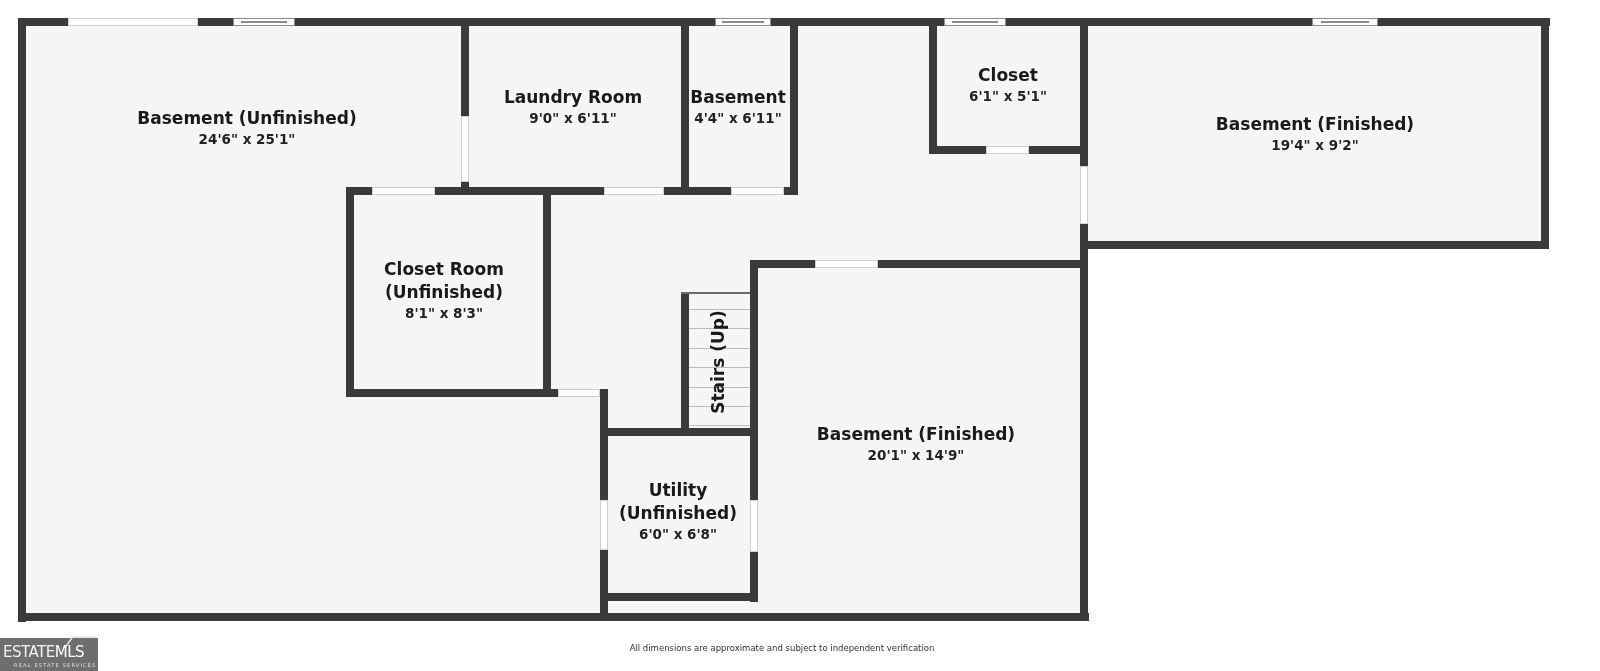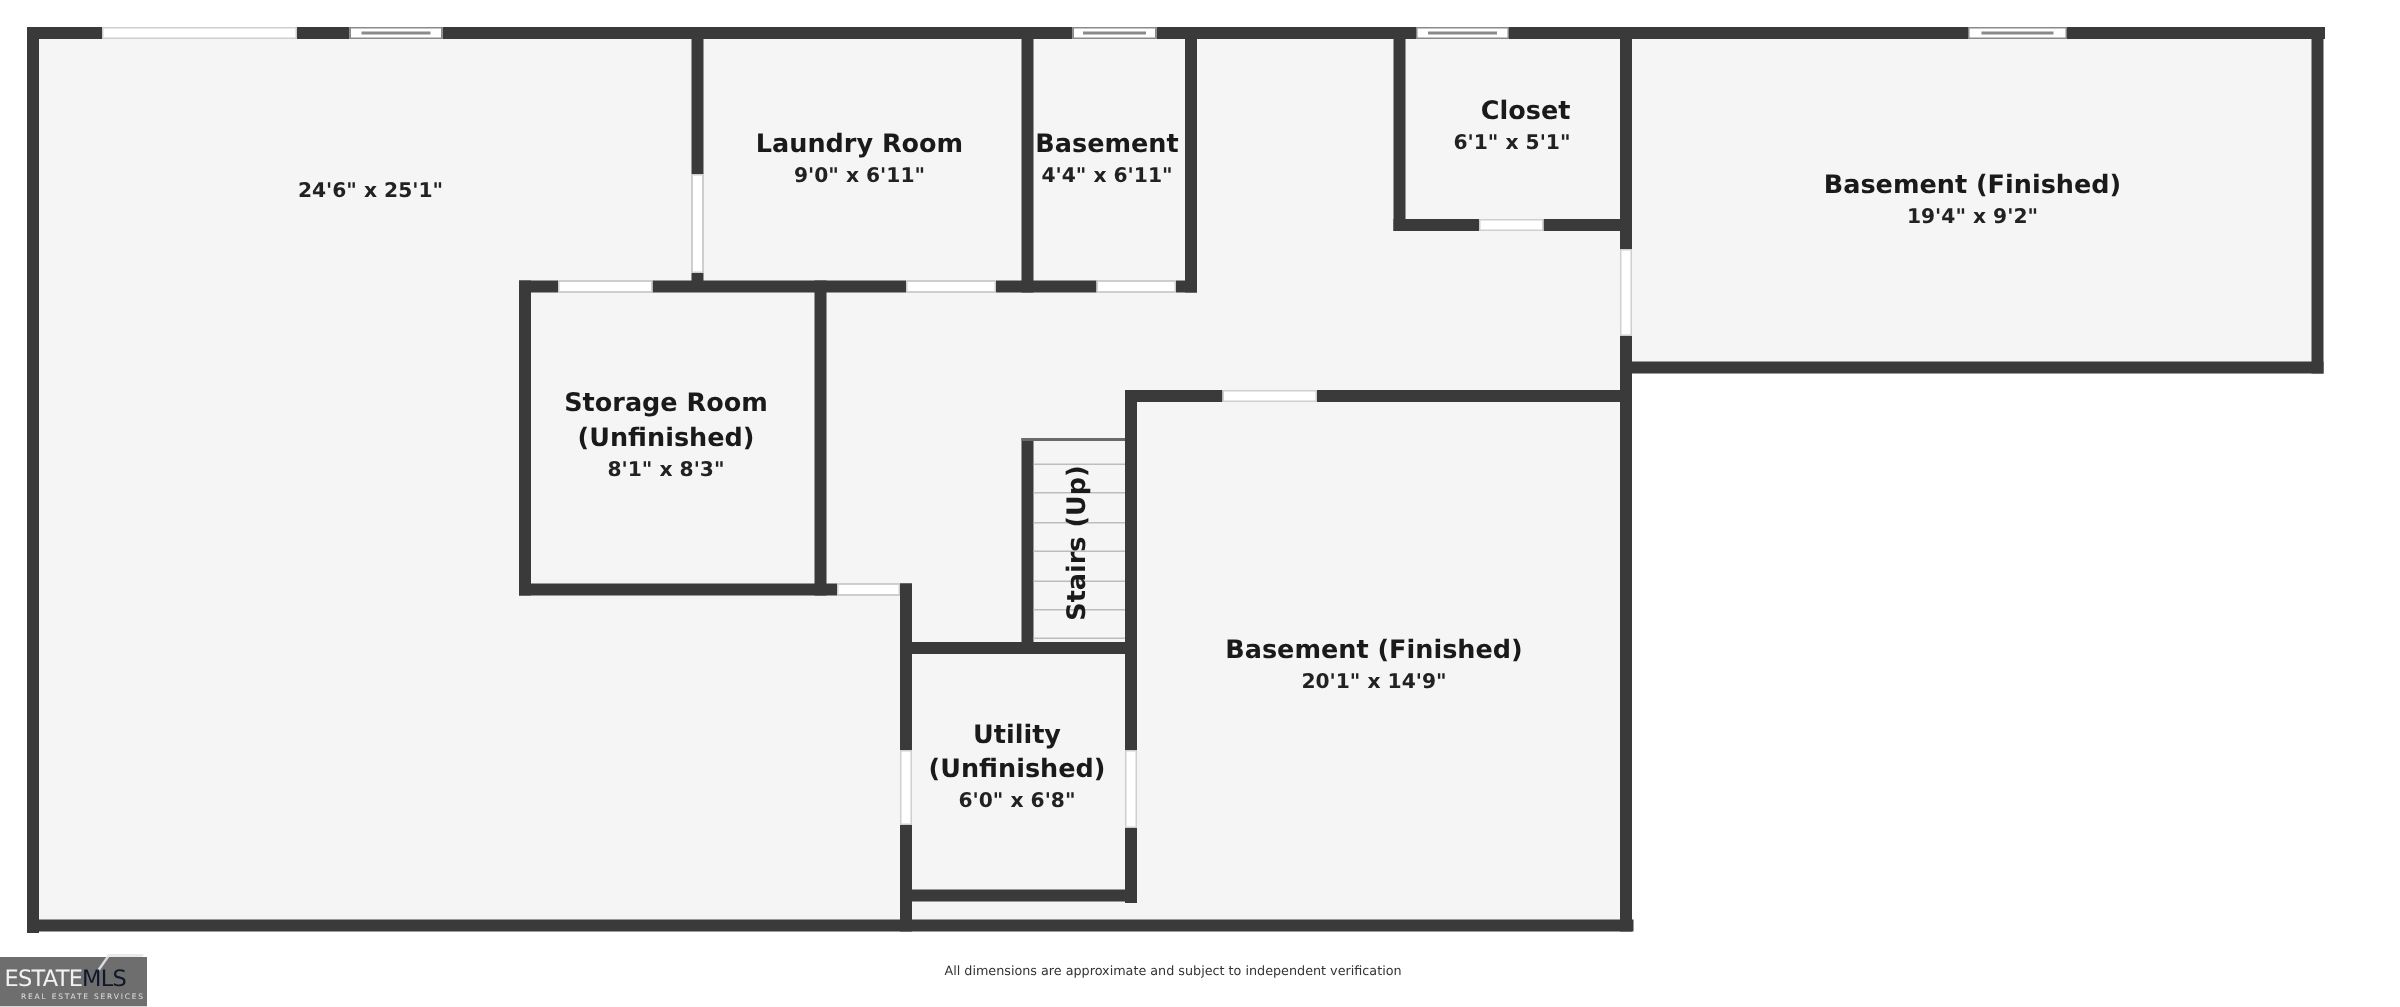--- a/index.html
+++ b/index.html
@@ -9,21 +9,21 @@
   .opening { position:absolute; background:#ffffff; border:1px solid #cfcfcf; box-sizing:border-box; }
   .window { position:absolute; background:#ffffff; border:1px solid #8a8a8a; box-sizing:border-box; }
   .window::after { content:""; position:absolute; left:12%; right:12%; top:2px; bottom:2px; border-top:1px solid #8a8a8a; border-bottom:1px solid #8a8a8a; }
   .label { position:absolute; text-align:center; color:#1a1a1a; transform:translate(-50%,-50%); white-space:nowrap; }
   .room-name { font-weight:bold; font-size:17px; line-height:23px; display:block; }
   .room-dim { font-weight:bold; font-size:13.5px; line-height:18px; display:block; color:#222; }
   .stair-step { position:absolute; height:1px; background:#bdbdbd; }
   .stair-label { position:absolute; font-weight:bold; font-size:17px; color:#1a1a1a; transform:translate(-50%,-50%) rotate(-90deg); white-space:nowrap; }
   .logo { position:absolute; left:0; top:638px; width:98px; height:33px; background:#6e6e6e; color:#fff; }
   .logo-main { position:absolute; left:3px; top:5px; font-size:15px; letter-spacing:-0.5px; color:#f2f2f2; }
-  .logo-main .mls { color:#0f172a; font-weight:normal; }
+  .logo-main .mls { color:#ffffff; font-weight:normal; }
   .logo-sub { position:absolute; left:14px; top:24px; font-size:5px; letter-spacing:1.2px; color:#e0e0e0; }
   .logo-roof { position:absolute; left:68px; top:-2px; width:22px; height:10px; border-top:2px solid #e8e8e8; border-left:2px solid #e8e8e8; transform:skewX(-35deg); opacity:0.9; }
   .disclaimer { position:absolute; left:0; width:1600px; top:643px; text-align:center; font-size:8.5px; color:#333; transform:translateX(-18px); }
 </style>
 </head>
 <body>
 
 <div>
 
   <div class="floor" style="left:22px;top:22px;width:1064px;height:595px;"></div>
@@ -77,40 +77,41 @@
   <div class="stair-step" style="left:689px;top:367px;width:61px;"></div>
   <div class="stair-step" style="left:689px;top:387px;width:61px;"></div>
   <div class="stair-step" style="left:689px;top:406px;width:61px;"></div>
   <div class="stair-step" style="left:689px;top:425px;width:61px;"></div>
   <div class="stair-label" style="left:718px;top:362px;">Stairs (Up)</div>
 
   <div class="wall" style="left:750px;top:260px;width:338px;height:8px;"></div>
   <div class="opening" style="left:815px;top:260px;width:63px;height:8px;"></div>
 
   <div class="label" style="left:247px;top:127px;">
+    <span class="room-name">Basement (Unfinished)</span>
     <span class="room-dim">24'6" x 25'1"</span>
   </div>
   <div class="label" style="left:573px;top:106px;">
     <span class="room-name">Laundry Room</span>
     <span class="room-dim">9'0" x 6'11"</span>
   </div>
   <div class="label" style="left:738px;top:106px;">
     <span class="room-name">Basement</span>
     <span class="room-dim">4'4" x 6'11"</span>
   </div>
-  <div class="label" style="left:1008px;top:84px;text-align:right;">
+  <div class="label" style="left:1008px;top:84px;">
     <span class="room-name">Closet</span>
     <span class="room-dim">6'1" x 5'1"</span>
   </div>
   <div class="label" style="left:1315px;top:133px;">
     <span class="room-name">Basement (Finished)</span>
     <span class="room-dim">19'4" x 9'2"</span>
   </div>
   <div class="label" style="left:444px;top:290px;">
-    <span class="room-name">Storage Room</span>
+    <span class="room-name">Closet Room</span>
     <span class="room-name">(Unfinished)</span>
     <span class="room-dim">8'1" x 8'3"</span>
   </div>
   <div class="label" style="left:916px;top:443px;">
     <span class="room-name">Basement (Finished)</span>
     <span class="room-dim">20'1" x 14'9"</span>
   </div>
   <div class="label" style="left:678px;top:511px;">
     <span class="room-name">Utility</span>
     <span class="room-name">(Unfinished)</span>

